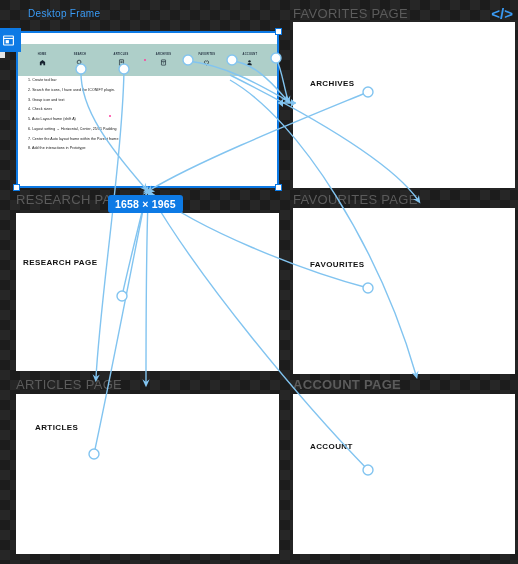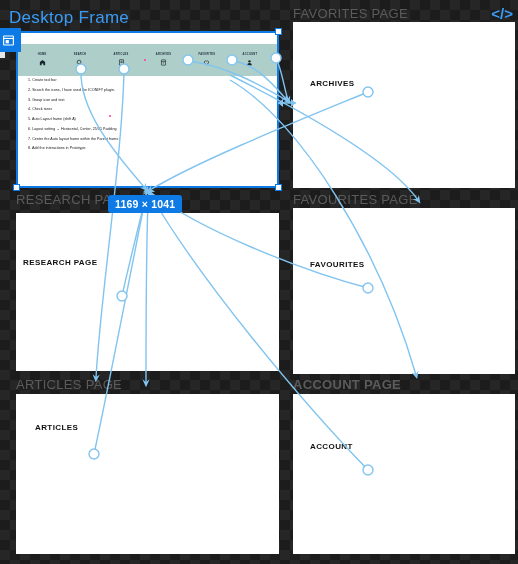--- a/index.html
+++ b/index.html
@@ -194,21 +194,21 @@
     inset: 0;
     pointer-events: none;
     z-index: 15;
   }
 </style>
 </head>
 <body>
 
 <div id="canvas">
 
-  <div class="frame-label selected" style="left:9px; top:8px; font-size:17px;text-align:right;">Desktop Frame</div>
+  <div class="frame-label selected" style="left:28px; top:8px; font-size:10px;text-align:right;">Desktop Frame</div>
 
   <div id="code-icon">&lt;/&gt;</div>
 
   <div id="layer-badge">
     <svg viewBox="0 0 16 16" fill="none" stroke="#ffffff" stroke-width="1.4">
       <rect x="2" y="2.5" width="12" height="11" rx="0.5"></rect>
       <line x1="2" y1="5.5" x2="14" y2="5.5"></line>
       <rect x="4.5" y="7.5" width="4" height="4" fill="#ffffff" stroke="none"></rect>
     </svg>
   </div>
@@ -368,15 +368,15 @@
       <circle cx="94" cy="454" r="5"></circle>
     </g>
 
     <g stroke="#82c4f0" stroke-width="1.4" fill="none">
       <line x1="278" y1="103" x2="296" y2="103"></line>
       <path d="M283,99 L278,103 L283,107" fill="#82c4f0" stroke="none"></path>
       <path d="M291,99 L296,103 L291,107" fill="#82c4f0" stroke="none"></path>
     </g>
   </svg>
 
-  <div id="size-badge">1169 × 1041</div>
+  <div id="size-badge">1658 × 1965</div>
 
 </div>
 
 </body></html>

